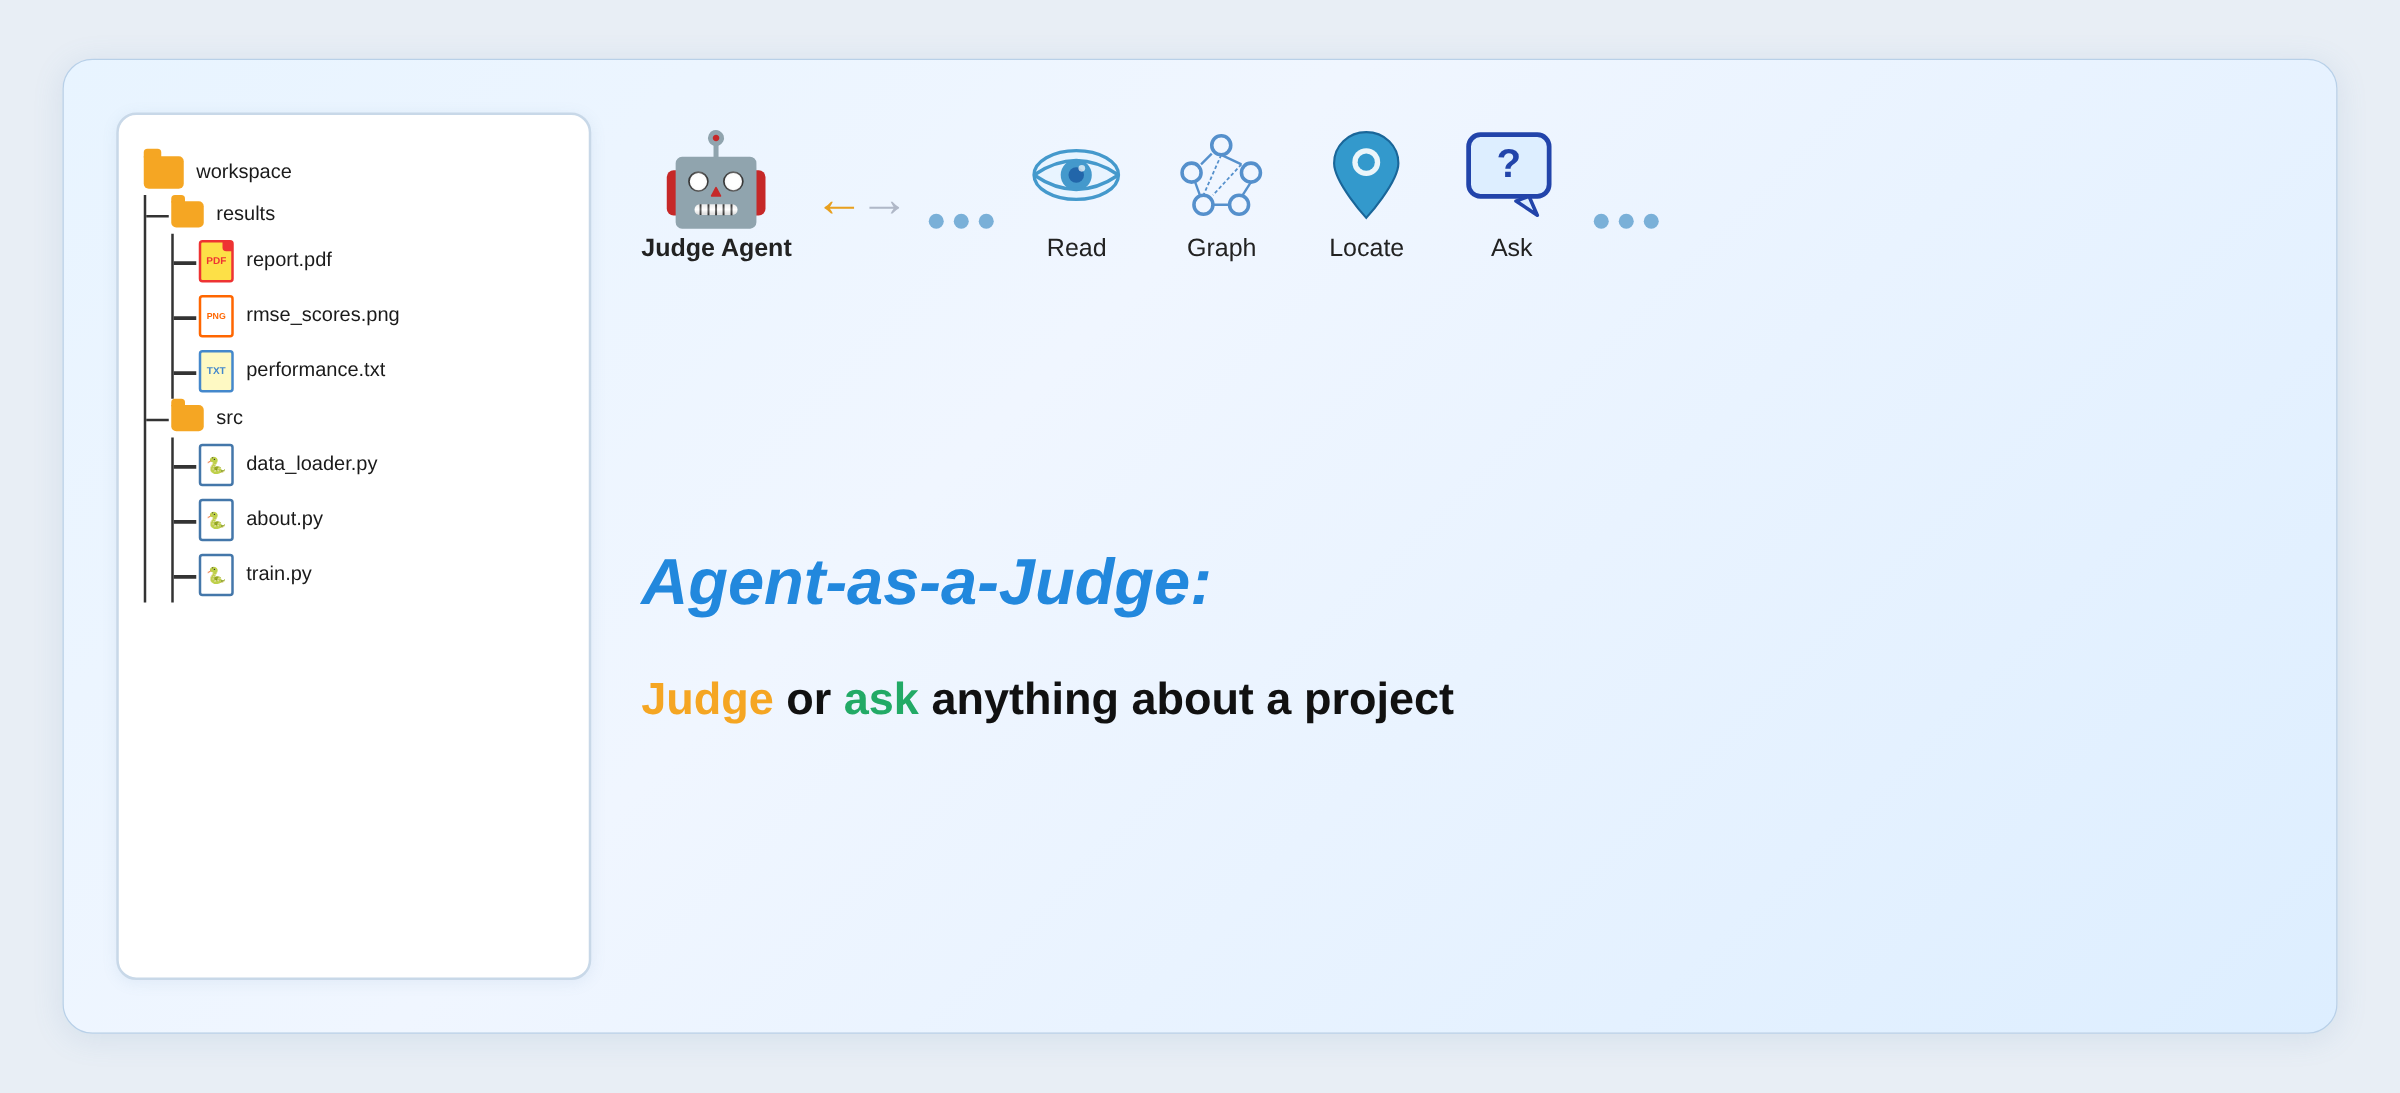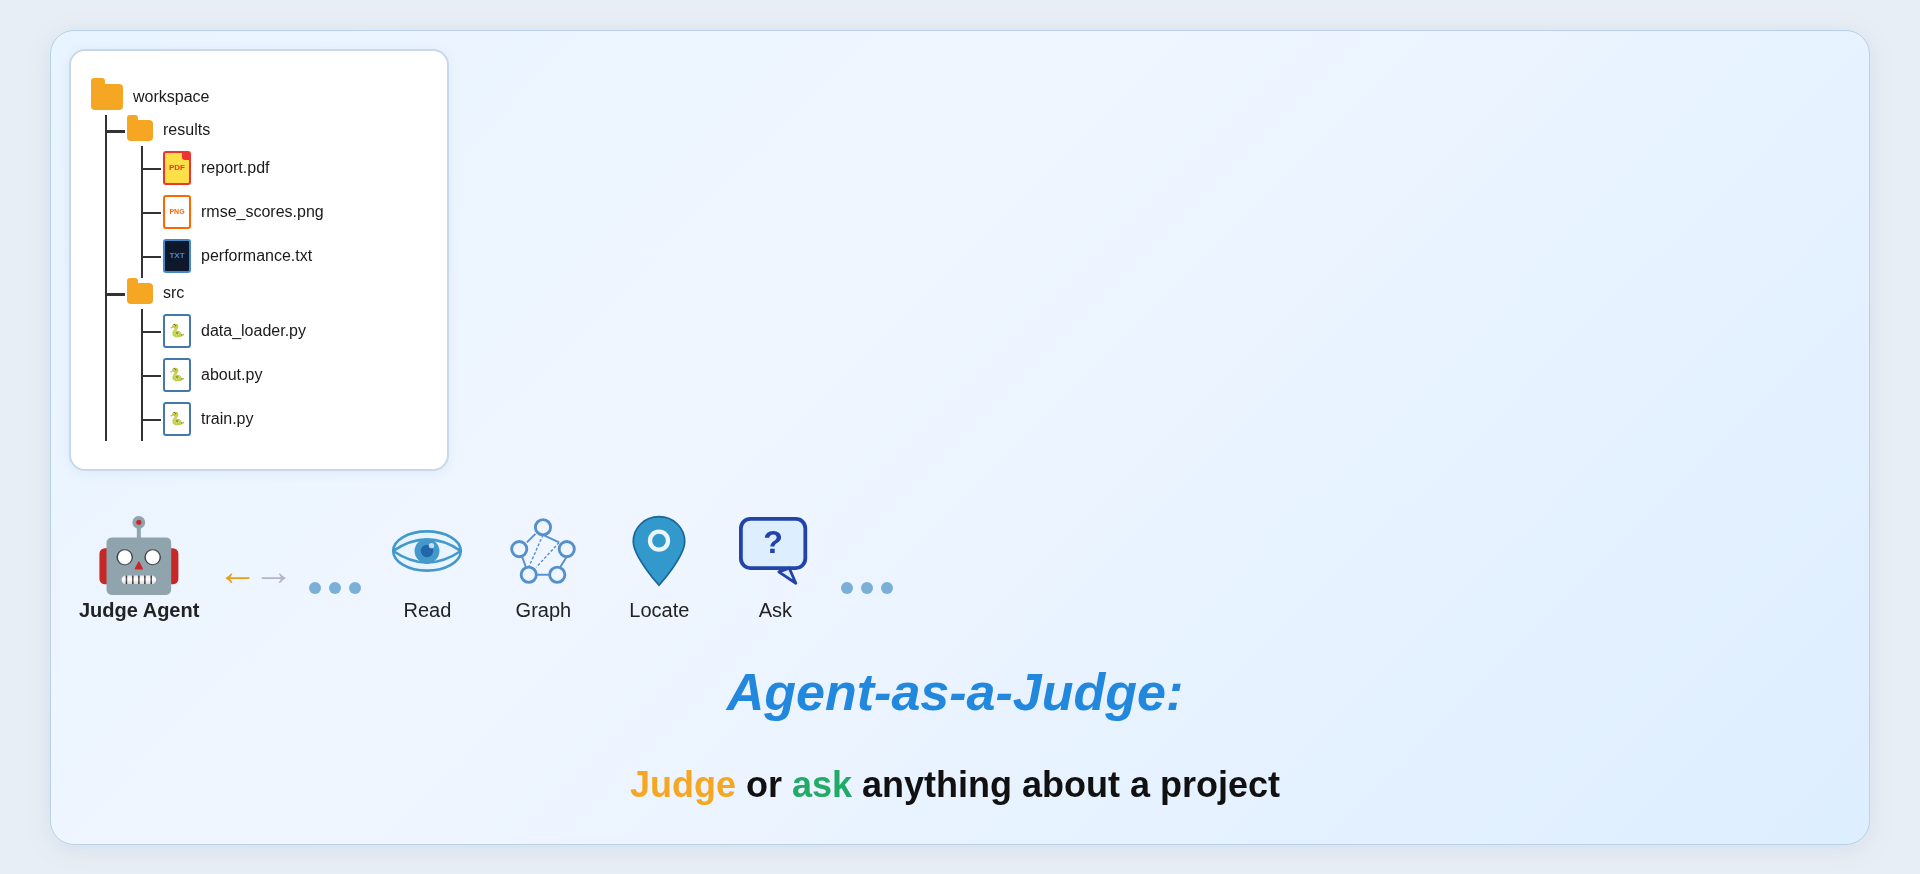--- a/index.html
+++ b/index.html
@@ -11,23 +11,23 @@
       min-height: 874px;
       font-family: -apple-system, BlinkMacSystemFont, 'Segoe UI', Arial, sans-serif;
     }
     .main-container {
       width: 1820px;
       min-height: 780px;
       background: linear-gradient(135deg, #e8f4ff 0%, #f0f6ff 40%, #ddeeff 100%);
       border-radius: 24px;
       border: 1.5px solid #b8d0e8;
       display: flex;
-      flex-direction: column;
+      flex-direction: row;
       align-items: stretch;
-      padding: 18px;
+      padding: 42px;
       gap: 30px;
       box-shadow: 0 4px 24px rgba(100,140,180,0.15);
     }
 
     
     .file-tree-panel {
       width: 380px;
       min-width: 340px;
       background: white;
       border-radius: 16px;
@@ -113,21 +113,21 @@
       font-size: 7px;
       font-weight: bold;
       color: #ff6600;
       line-height: 1;
     }
 
     
     .txt-icon {
       width: 28px;
       height: 34px;
-      background: #0f172a;
+      background: #fef9c3;
       border: 2px solid #4488cc;
       border-radius: 3px;
       position: relative;
       display: flex;
       align-items: center;
       justify-content: center;
       flex-shrink: 0;
     }
     .txt-icon .txt-label {
       font-size: 8px;
@@ -231,21 +231,21 @@
     .graph-svg {
       width: 76px;
       height: 76px;
     }
 
     
     .text-content {
       flex: 1;
       display: flex;
       flex-direction: column;
-      align-items: center;
+      align-items: flex-start;
       justify-content: center;
       width: 100%;
       gap: 42px;
       padding-top: 20px;
     }
 
     .headline-1 {
       font-size: 52px;
       font-weight: 800;
       font-style: italic;
@@ -266,21 +266,20 @@
       color: #22aa66;
     }
 
     
     .tree-root {
       padding: 4px 0;
     }
     .branch-children {
       padding-left: 20px;
       border-left: 2.5px solid #333;
-      margin-left: 14px;
     }
     .branch-item {
       display: flex;
       flex-direction: row;
       align-items: center;
       gap: 10px;
       padding: 5px 0;
       font-size: 16px;
       font-weight: 500;
       color: #1a1a1a;

